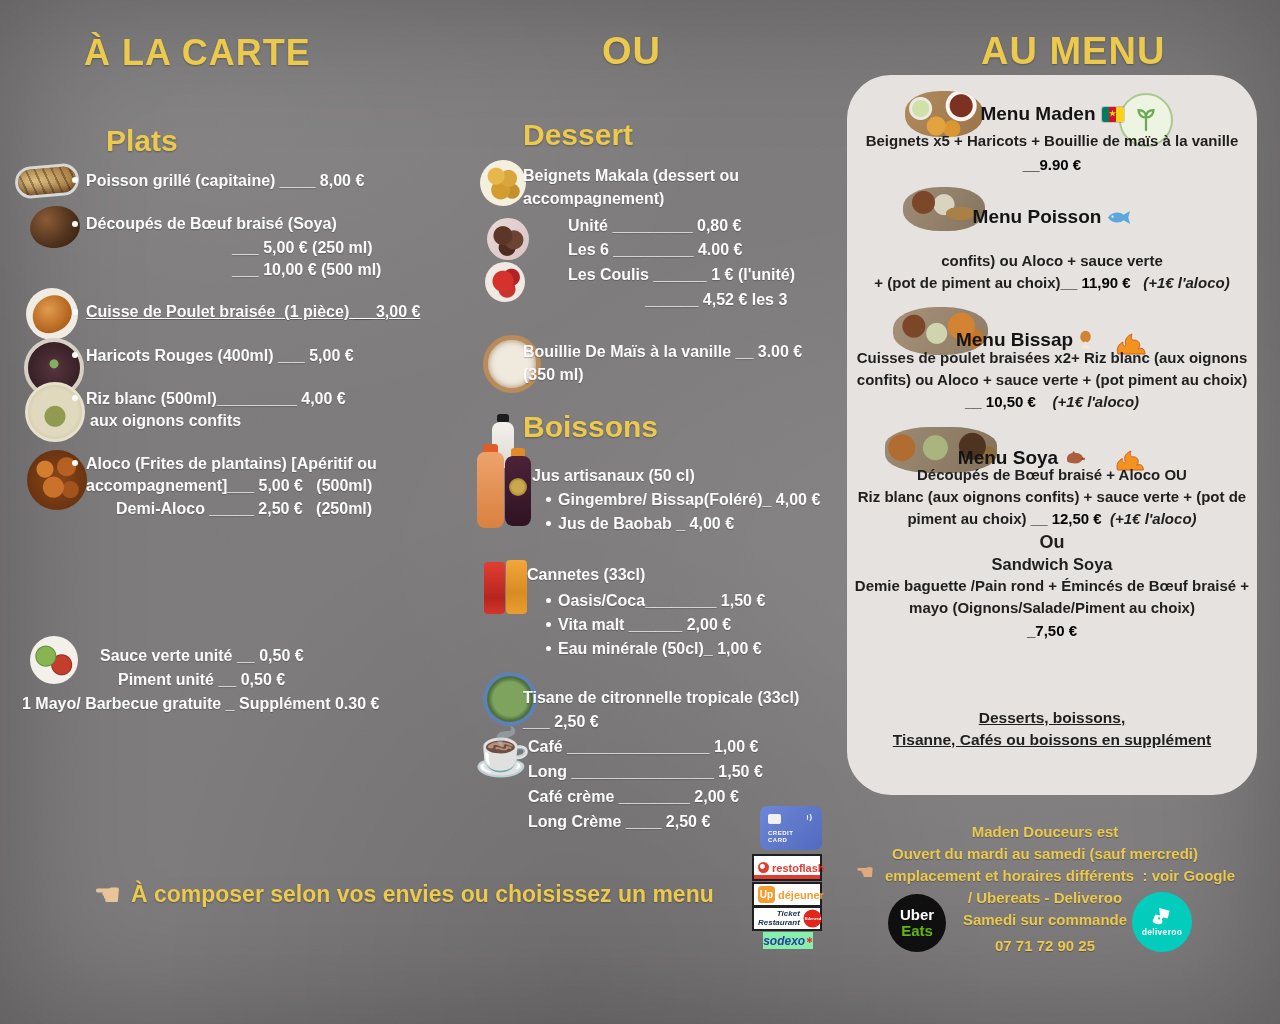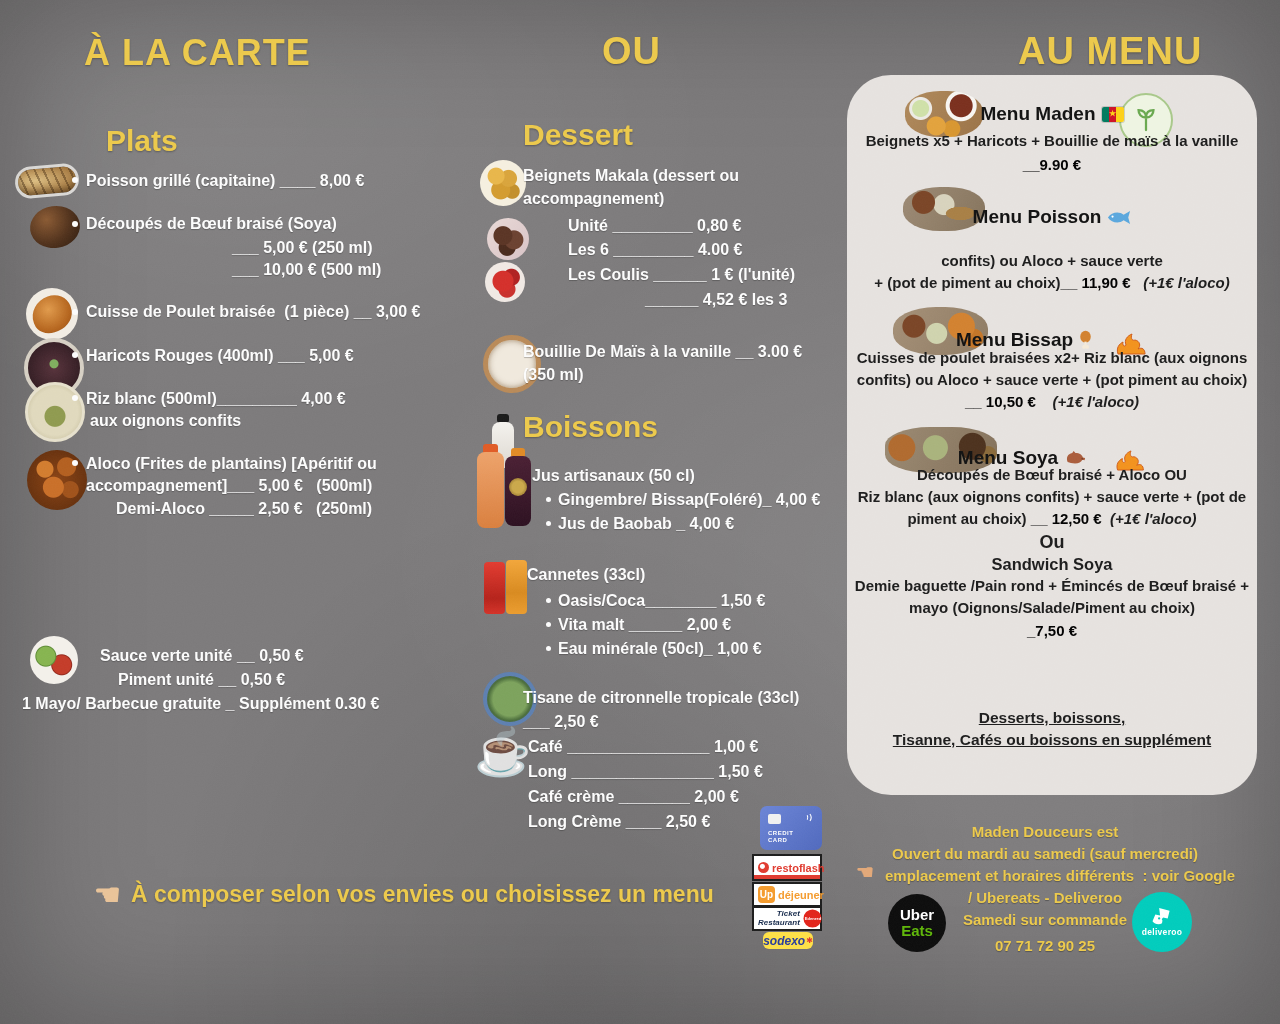--- a/index.html
+++ b/index.html
@@ -115,21 +115,21 @@
   .card .txt{position:absolute;left:8px;bottom:6px;color:#fff;font-size:6px;font-weight:700;letter-spacing:.5px;line-height:1.2;white-space:pre;}
   .paybox{position:absolute;background:#fff;border:2px solid #1c1c1c;display:flex;align-items:center;padding:0 4px;box-sizing:border-box;}
   .restoflash-bar{position:absolute;left:0;bottom:0;width:100%;height:4px;background:#e03a2f;}
   .rf-ico{width:11px;height:11px;border-radius:50%;background:radial-gradient(circle at 40% 40%, #fff 0 2px, #e03a2f 3px);margin-right:3px;flex:0 0 auto;}
   .rf-txt{color:#e03a2f;font-weight:800;font-size:11px;}
   .up-sq{width:17px;height:17px;background:#f49b2d;border-radius:4px;color:#fff;font-weight:800;font-size:10px;display:flex;align-items:center;justify-content:center;margin-right:3px;flex:0 0 auto;}
   .up-txt{color:#f49b2d;font-weight:800;font-size:11px;}
   .tk-txt{color:#15294b;font-weight:800;font-size:8px;line-height:1.1;font-style:italic;white-space:pre;text-align:right;}
   .eden{width:19px;height:19px;border-radius:50%;background:#e2231a;color:#fff;font-size:7px;font-weight:700;display:flex;align-items:center;justify-content:center;margin-left:3px;flex:0 0 auto;transform:scale(.95);}
   .eden span{transform:scale(.62);white-space:nowrap;}
-  .sodexo{position:absolute;background:#fde047;border-radius:6px;display:flex;align-items:center;justify-content:center;}
+  .sodexo{position:absolute;background:#86efac;border-radius:0;display:flex;align-items:center;justify-content:center;}
   .sodexo .s-txt{color:#283c9b;font-weight:800;font-style:italic;font-size:12px;}
   .sodexo .s-star{color:#e0392f;font-size:8px;margin-left:1px;}
   
   .uber{position:absolute;width:58px;height:58px;border-radius:50%;background:#0c0c0c;display:flex;flex-direction:column;align-items:center;justify-content:center;line-height:1.05;}
   .uber .u1{color:#fff;font-weight:800;font-size:15px;}
   .uber .u2{color:#5fb709;font-weight:800;font-size:15px;}
   .roo{position:absolute;width:60px;height:60px;border-radius:50%;background:#00ccbc;display:flex;flex-direction:column;align-items:center;justify-content:center;gap:1px;}
   .roo .r-txt{color:#fff;font-weight:700;font-size:8.5px;letter-spacing:.3px;}
 </style>
 </head>
@@ -154,21 +154,21 @@
 <div class="dot" style="left:72px;top:221px;"></div>
 <div class="dot" style="left:72px;top:309px;"></div>
 <div class="dot" style="left:72px;top:352px;"></div>
 <div class="dot" style="left:72px;top:395px;"></div>
 <div class="dot" style="left:72px;top:460px;"></div>
 
 <div class="abs w" style="left:86px;top:171px;">Poisson grillé (capitaine) ____ 8,00 €</div>
 <div class="abs w" style="left:86px;top:214px;">Découpés de Bœuf braisé (Soya)</div>
 <div class="abs w" style="left:232px;top:238px;">___ 5,00 € (250 ml)</div>
 <div class="abs w" style="left:232px;top:260px;">___ 10,00 € (500 ml)</div>
-<div class="abs w" style="left:86px;top:302px;">Cuisse de Poulet braisée  (1 pièce) __ 3,00 €</div>
+<div class="abs w" style="left:86px;top:302px;text-decoration:underline;">Cuisse de Poulet braisée  (1 pièce) __ 3,00 €</div>
 <div class="abs w" style="left:86px;top:346px;">Haricots Rouges (400ml) ___ 5,00 €</div>
 <div class="abs w" style="left:86px;top:389px;">Riz blanc (500ml)_________ 4,00 €</div>
 <div class="abs w" style="left:90px;top:411px;">aux oignons confits</div>
 <div class="abs w" style="left:86px;top:454px;">Aloco (Frites de plantains) [Apéritif ou</div>
 <div class="abs w" style="left:86px;top:476px;">accompagnement]___ 5,00 €   (500ml)</div>
 <div class="abs w" style="left:116px;top:499px;">Demi-Aloco _____ 2,50 €   (250ml)</div>
 <div class="abs w" style="left:100px;top:646px;">Sauce verte unité __ 0,50 €</div>
 <div class="abs w" style="left:118px;top:670px;">Piment unité __ 0,50 €</div>
 <div class="abs w" style="left:22px;top:694px;">1 Mayo/ Barbecue gratuite _ Supplément 0.30 €</div>
 
@@ -254,21 +254,21 @@
 Restaurant</span>
   <div class="eden">
       <span>Edenred</span>
     </div>
 </div>
 <div class="sodexo" style="left:763px;top:932px;width:50px;height:17px;">
   <span class="s-txt">sodexo</span>
   <span class="s-star">✱</span>
 </div>
 
-<div class="abs t1" style="left:1018px;top:30px;font-size:38px;">AU MENU</div>
+<div class="abs t1" style="left:981px;top:30px;font-size:38px;">AU MENU</div>
 
 <div class="panel">
 
   <div class="ph m-maden" style="left:58px;top:16px;"></div>
   <div class="veg" style="left:272px;top:18px;">
     <svg viewBox="0 0 24 24" width="30" height="30">
         <path d="M12 20 V10 M12 10 C8 10 6 7 6 4 C10 4 12 6 12 10 C12 6 14 4 18 4 C18 7 16 10 12 10" fill="none" stroke="#69a84f" stroke-width="1.8" stroke-linecap="round"></path>
       </svg>
   </div>
   <div class="phead" style="top:28px;">

